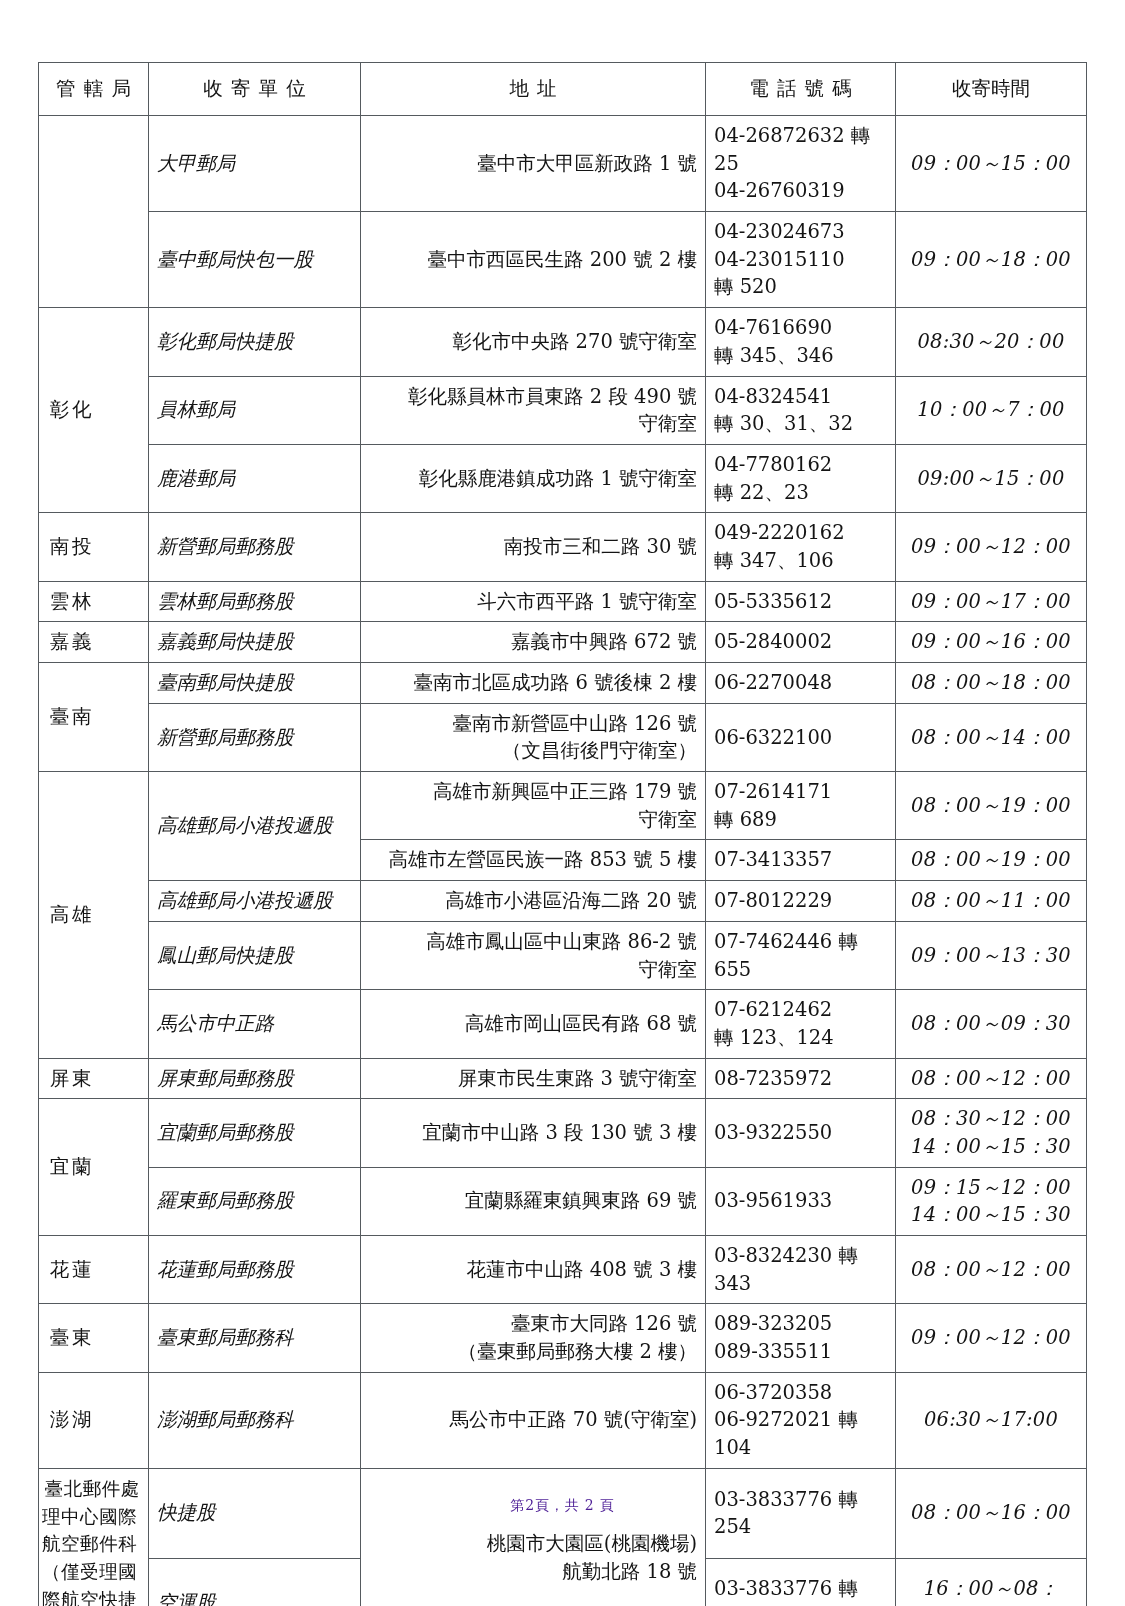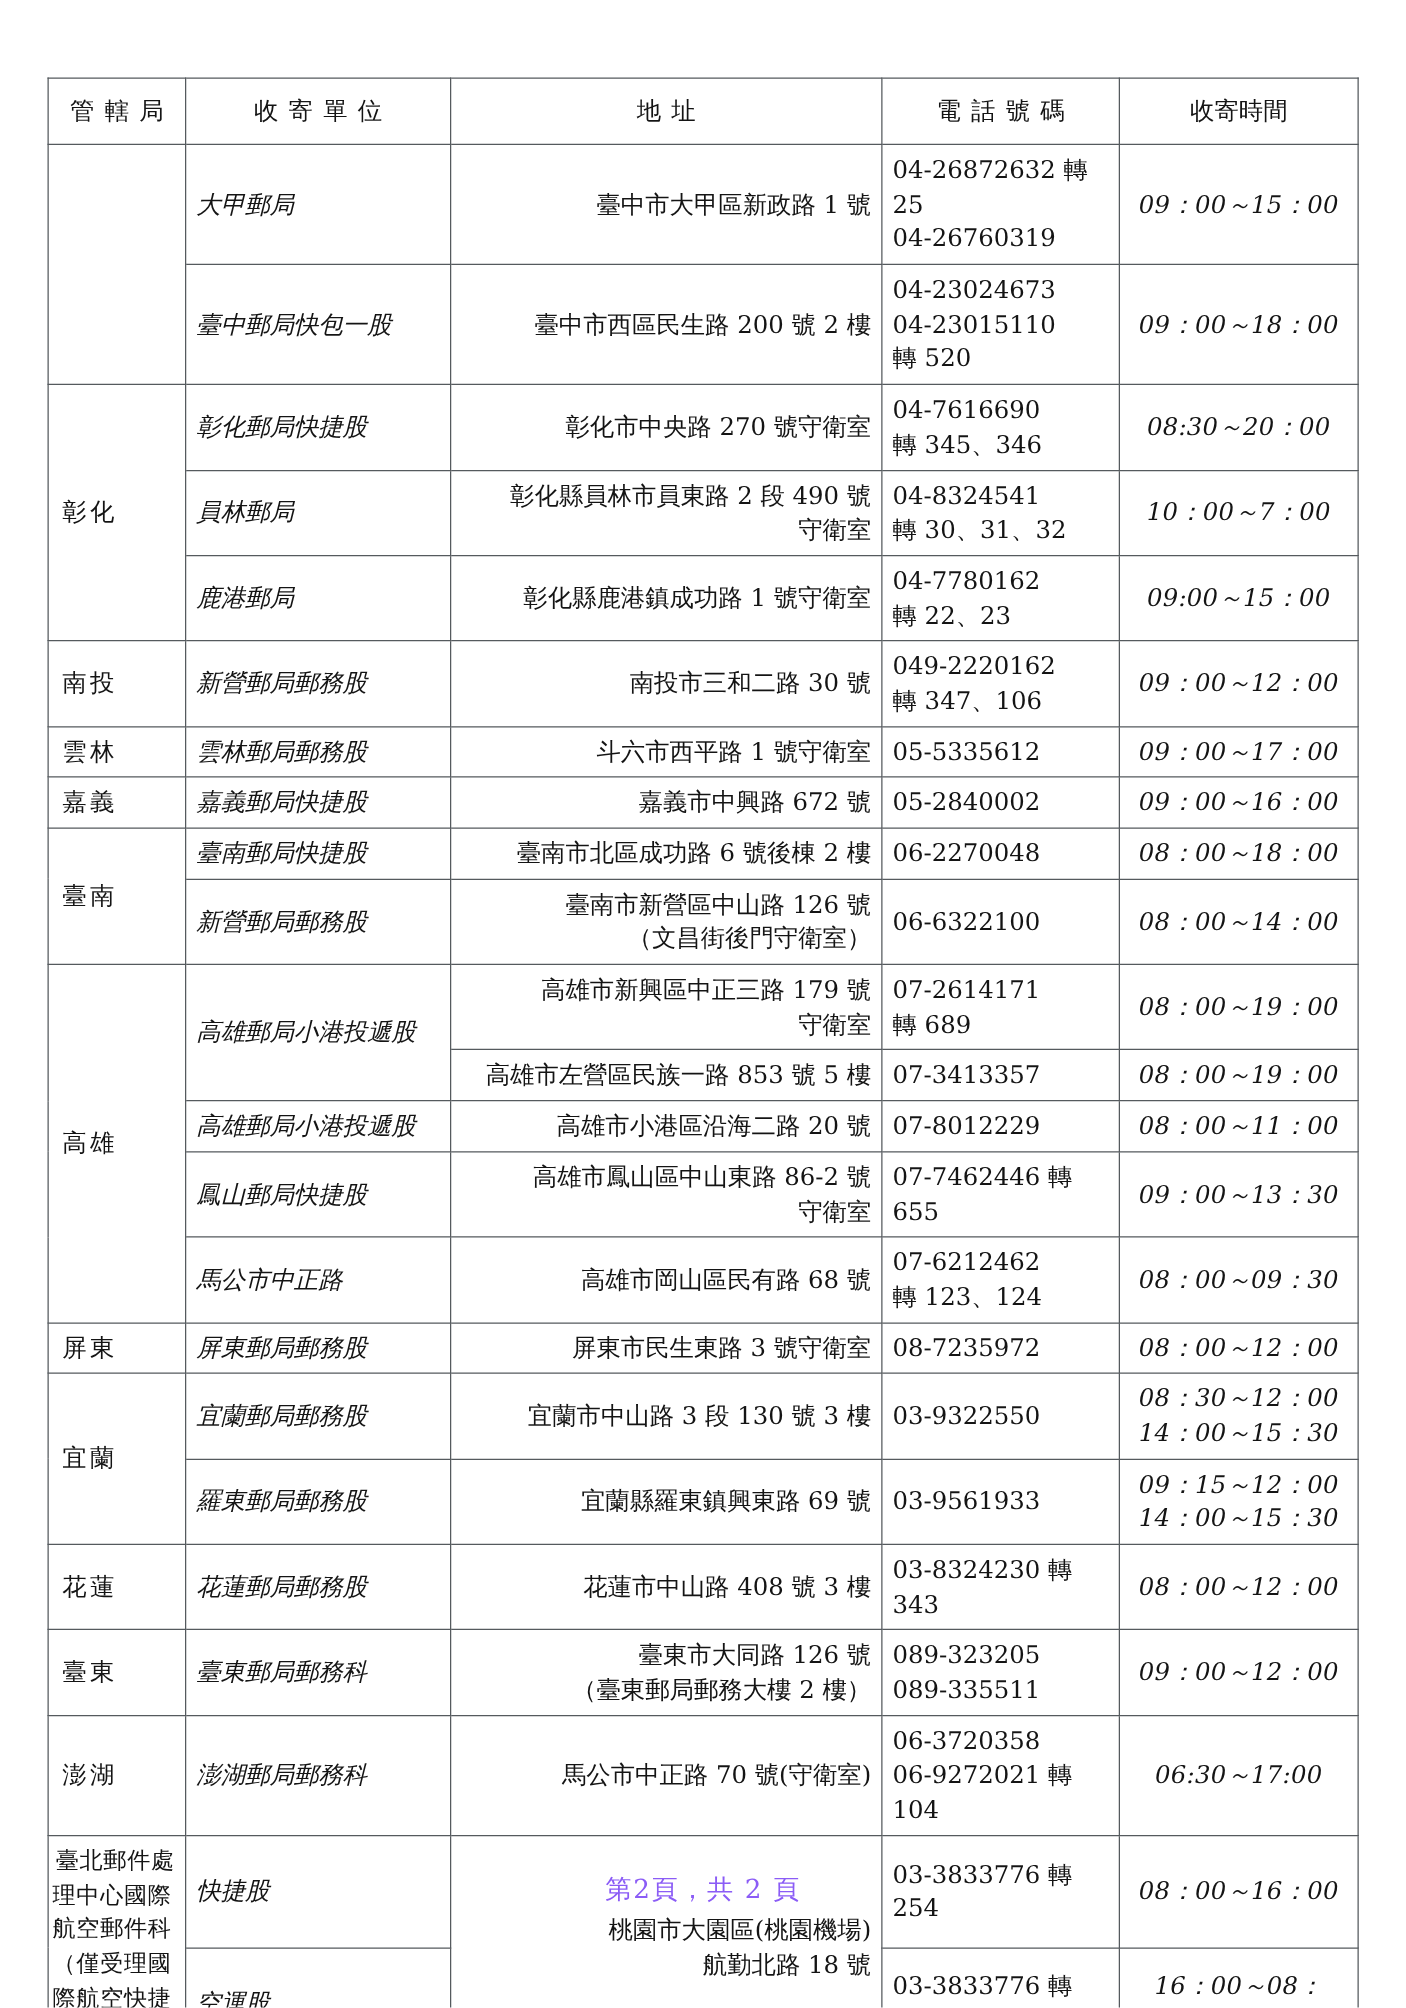--- a/index.html
+++ b/index.html
@@ -91,23 +91,23 @@
     letter-spacing: 0.01em;
     font-style: italic;
   }
   .ln { display: block; }
   .footer {
     position: absolute;
     left: 0;
     top: 1497px;
     width: 1125px;
     text-align: center;
-    font-size: 21px;
+    font-size: 14px;
     letter-spacing: 0.06em;
-    color: #8b5cf6;
+    color: #4c1d95;
   }
 </style>
 </head>
 <body>
 
 <div class="page">
   <table class="postal">
     <colgroup>
       <col class="c-jur">
         <col class="c-unit">

